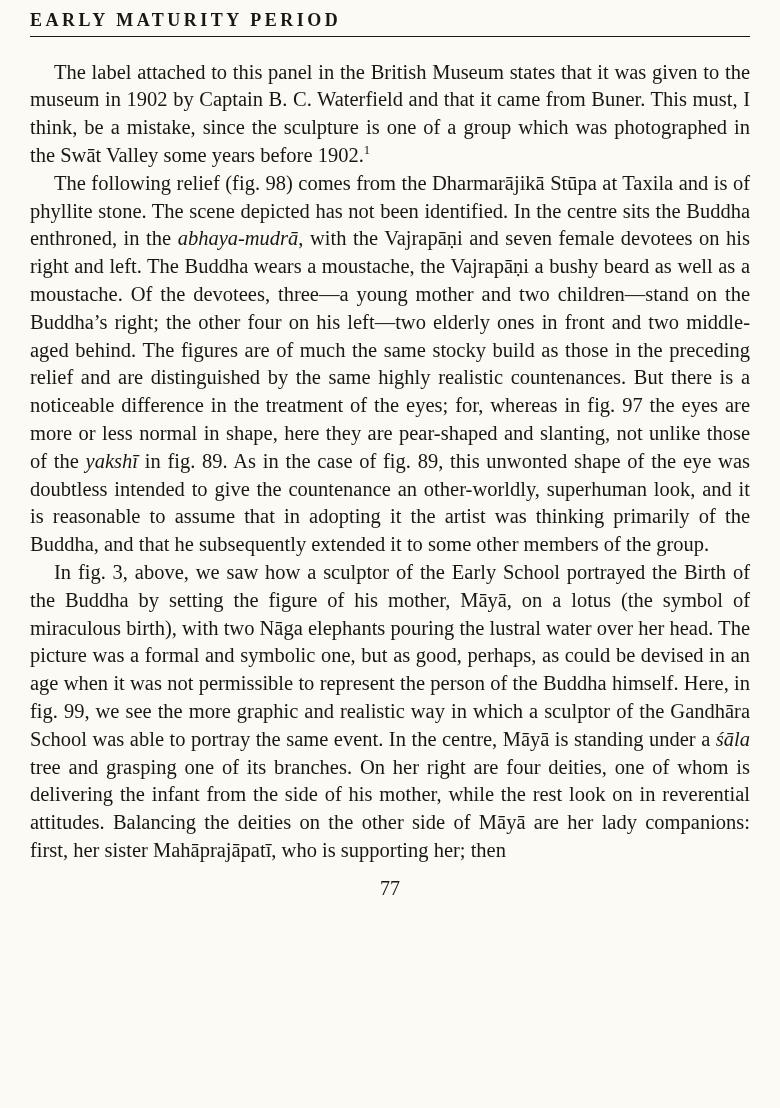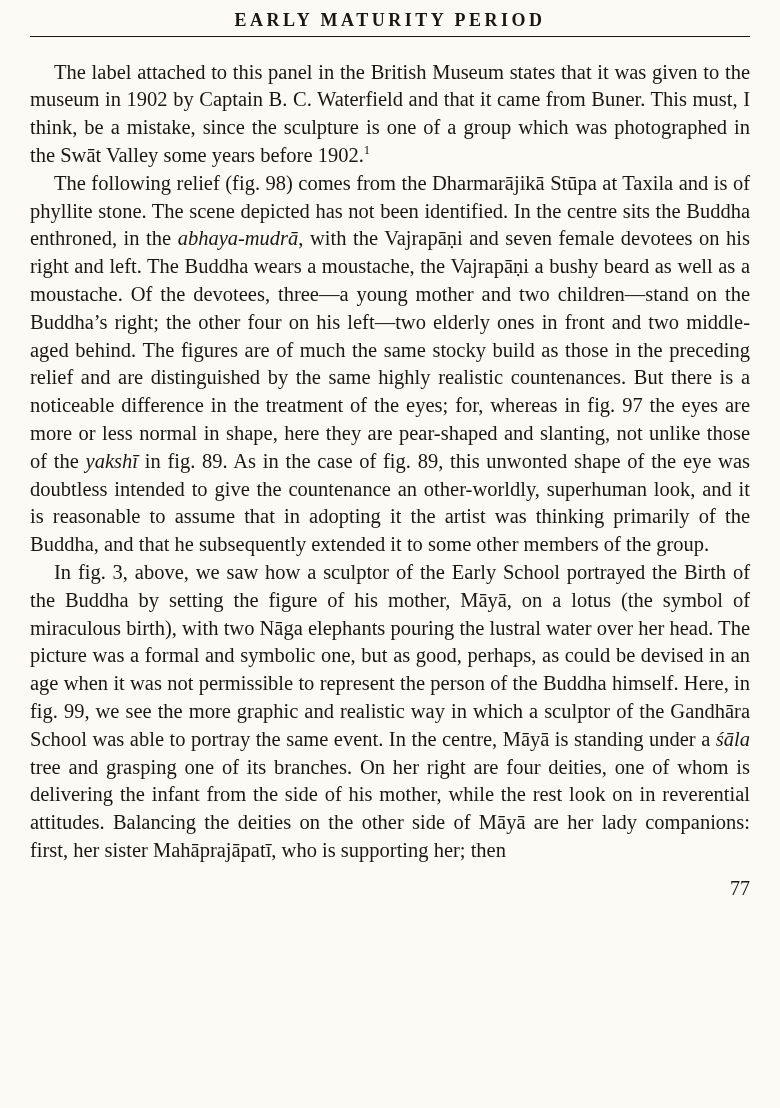--- a/index.html
+++ b/index.html
@@ -17,21 +17,21 @@
     width: 780px;
     height: 1108px;
     padding: 10px 30px 0 30px;
     background: var(--paper);
     color: var(--ink);
     font-family: "Liberation Serif", "DejaVu Serif", serif;
     display: flex;
     flex-direction: column;
   }
   .running-header {
-    text-align: center;
+    text-align: left;
     font-size: 18px;
     font-weight: 700;
     letter-spacing: 3.5px;
     line-height: 1.2;
     padding-bottom: 4px;
   }
   .header-rule {
     border: none;
     border-top: 1.5px solid var(--ink);
     width: 100%;
@@ -57,21 +57,21 @@
     vertical-align: super;
   }
   .footnote {
     margin-top: 16px;
     font-size: 16.5px;
     line-height: 22.5px;
     text-align: justify;
     text-indent: 14px;
   }
   .page-number {
-    text-align: right;
+    text-align: center;
     font-size: 20px;
     margin-top: 12px;
   }
 </style>
 </head>
 <body>
 
 <div class="page">
 
   <div class="running-header">EARLY MATURITY PERIOD</div>

